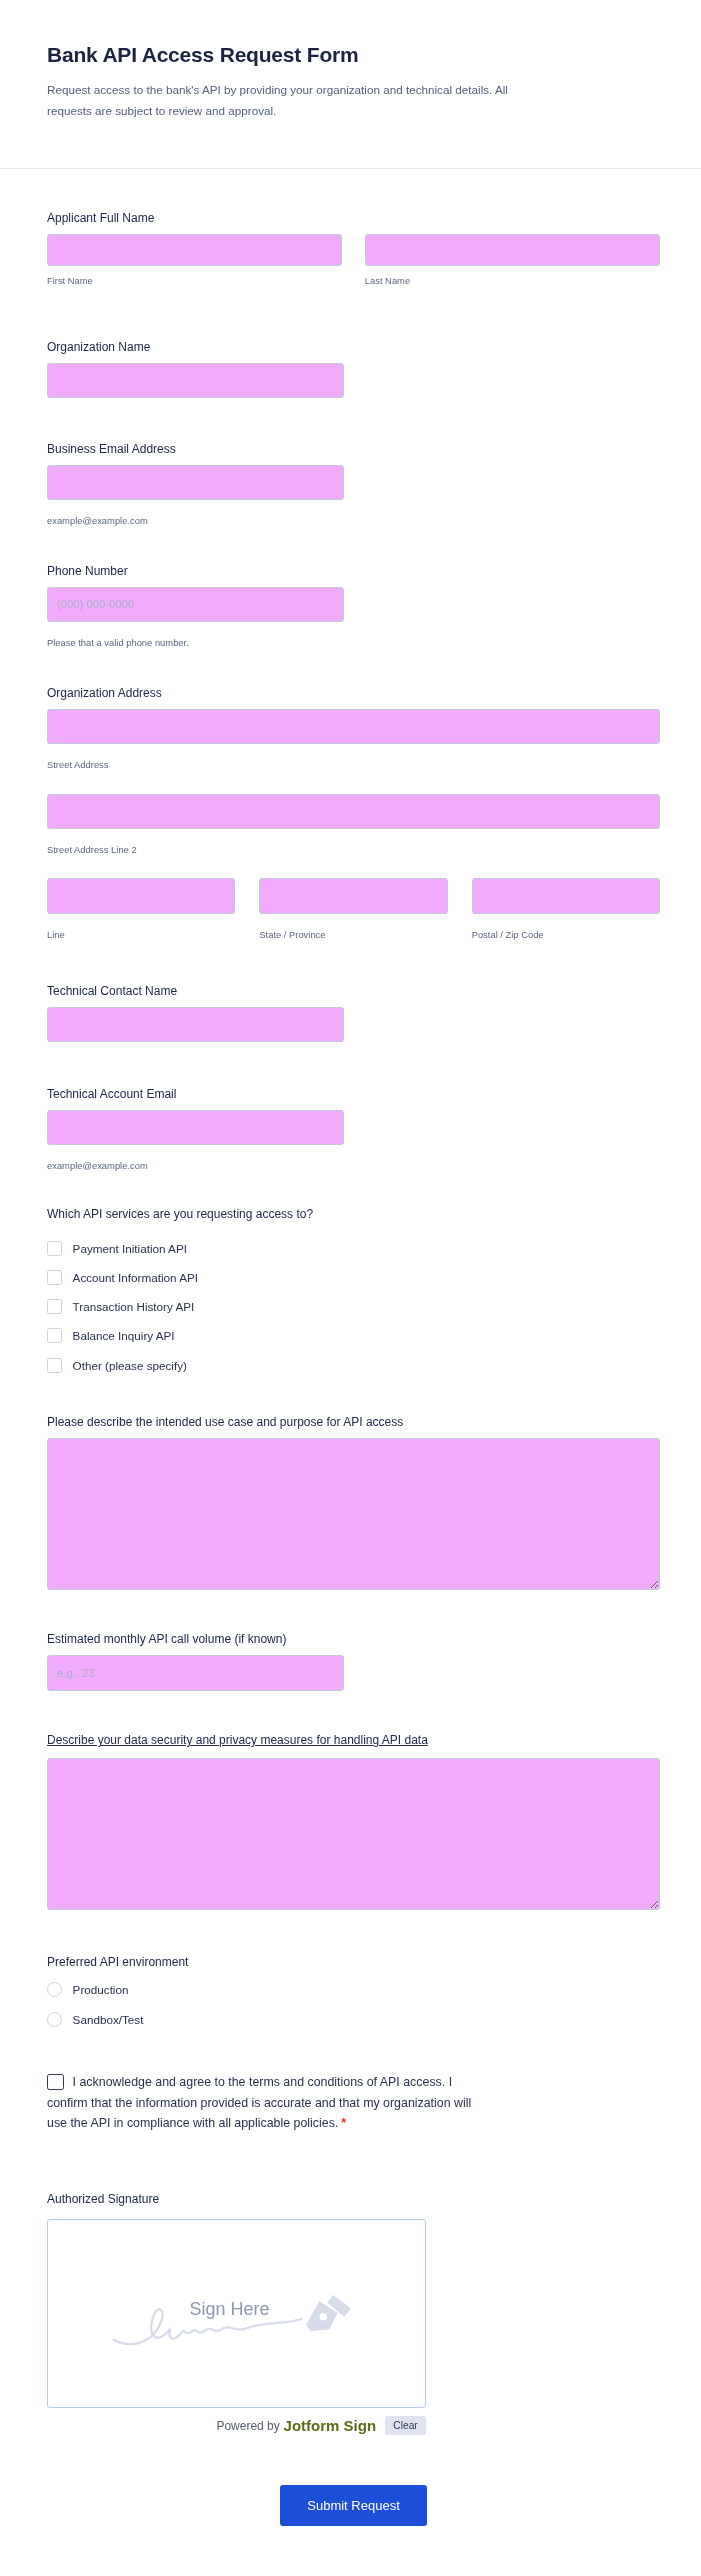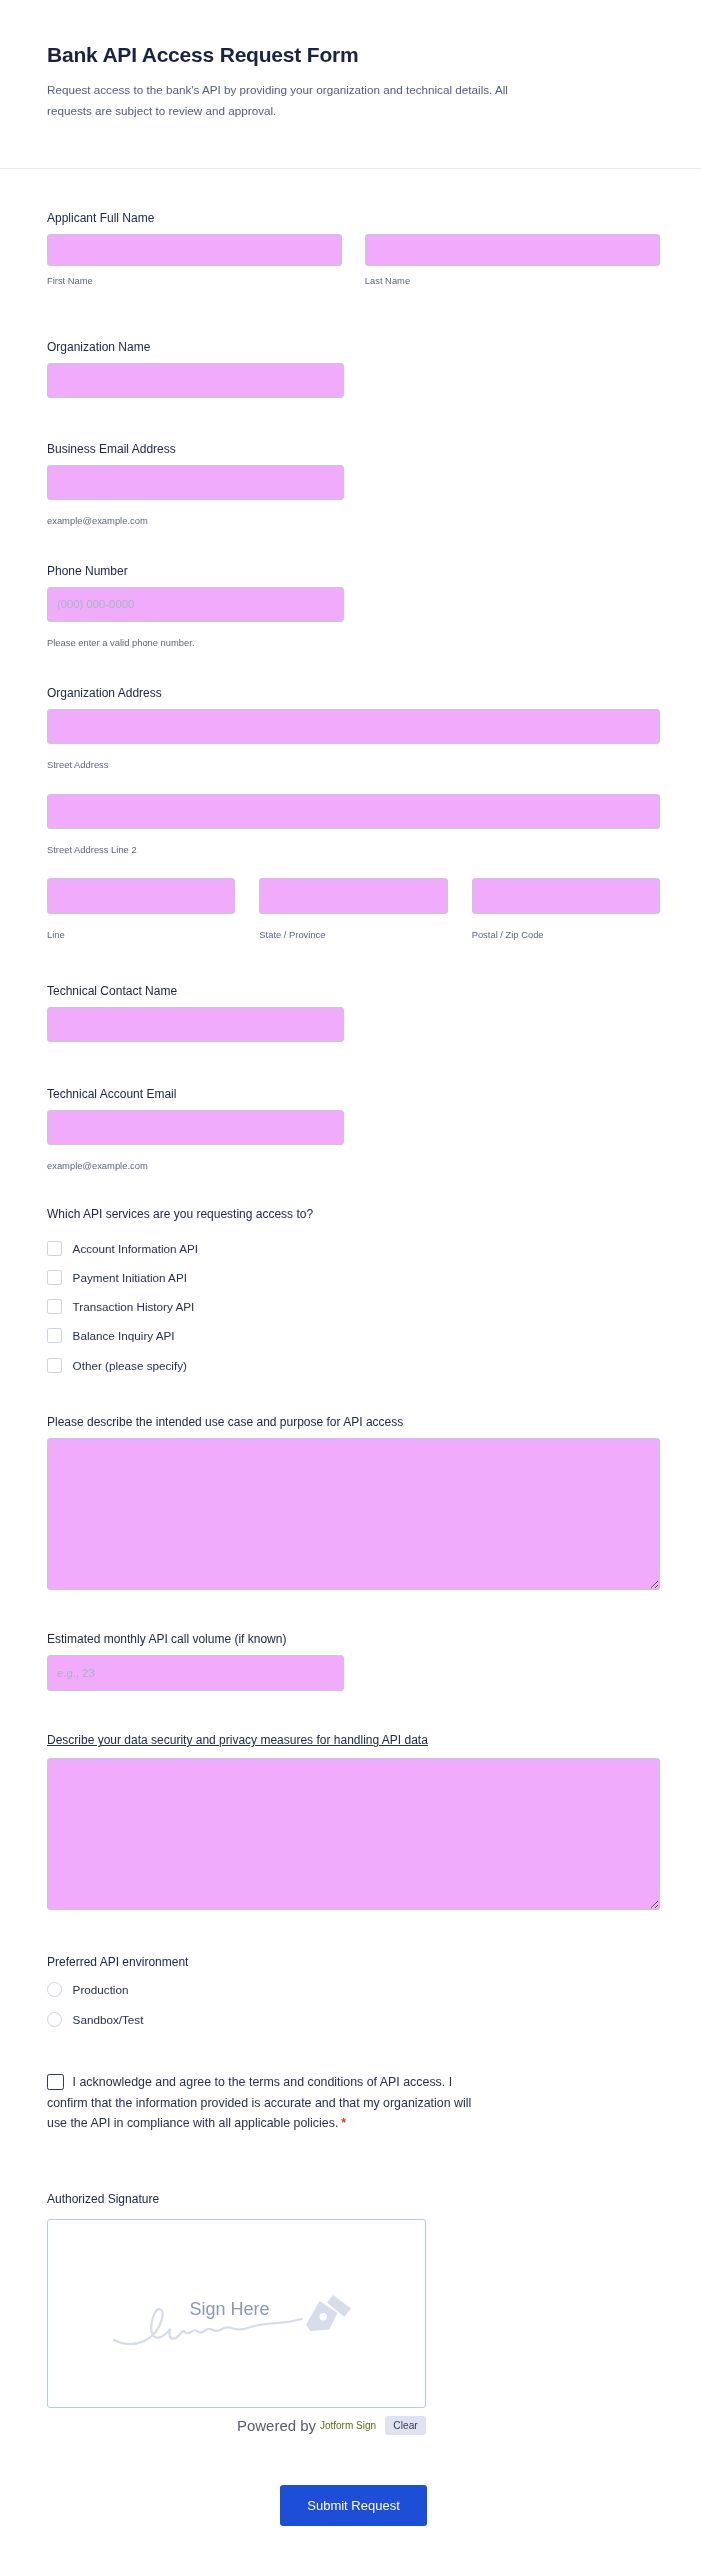--- a/index.html
+++ b/index.html
@@ -80,22 +80,22 @@
   .req-star { color:#ee2f2f; font-weight:700; margin-left:3px; }
 
   .sig-box {
     margin-top:11.3px; width:379px; height:189px; border:0.8px solid #b3ccf0; border-radius:3px;
     background:#fff; position:relative; cursor:crosshair;
   }
   .sig-art { display:block; margin:63px auto 0; }
   .sig-footer {
     width:379px; margin-top:7.5px; display:flex; justify-content:flex-end; align-items:center; height:21px;
   }
-  .powered-by { font-size:15px; color:#565d6e; }
-  .powered-brand { font-size:10px; font-weight:400; color:#5e6b16; margin-left:3.8px; }
+  .powered-by { font-size:12px; color:#565d6e; }
+  .powered-brand { font-size:15px; font-weight:700; color:#5e6b16; margin-left:3.8px; }
   .clear-btn {
     margin-left:9px; border:0; background:#dfe2f1; color:#333c54;
     font-family:"Liberation Sans", sans-serif; font-size:10.2px;
     padding:3.8px 8.3px; border-radius:3px; cursor:pointer;
   }
 
   .submit-wrap { margin-top:49px; text-align:center; }
   .submit-btn {
     display:inline-block; border:0; border-radius:3px; background:#1d4ed8; color:#fff;
     font-family:"Liberation Sans", sans-serif; font-size:13px; font-weight:500;
@@ -130,21 +130,21 @@
 
   <div class="q q3">
     <label class="q-label">Business Email Address</label>
     <input class="input half" type="text" style="">
     <span class="sublabel">example@example.com</span>
   </div>
 
   <div class="q q4">
     <label class="q-label">Phone Number</label>
     <input class="input half" type="text" placeholder="(000) 000-0000" style="">
-    <span class="sublabel">Please enter a valid phone number.</span>
+    <span class="sublabel">Please that a valid phone number.</span>
   </div>
 
   <div class="q q5">
     <label class="q-label">Organization Address</label>
     <input class="input" type="text" style="">
     <span class="sublabel">Street Address</span>
     <span class="addr-gap"></span>
     <input class="input cell" type="text" style="margin-top: 0px;">
     <span class="sublabel">Street Address Line 2</span>
     <div class="three-col">
@@ -174,25 +174,25 @@
     <label class="q-label">Technical Account Email</label>
     <input class="input half" type="text" style="">
     <span class="sublabel">example@example.com</span>
   </div>
 
   <div class="q q8">
     <label class="q-label">Which API services are you requesting access to?</label>
     <div class="opt-list">
       <div class="opt-row">
         <span class="opt-box"></span>
+        <span class="opt-label">Payment Initiation API</span>
+      </div>
+      <div class="opt-row">
+        <span class="opt-box"></span>
         <span class="opt-label">Account Information API</span>
-      </div>
-      <div class="opt-row">
-        <span class="opt-box"></span>
-        <span class="opt-label">Payment Initiation API</span>
       </div>
       <div class="opt-row">
         <span class="opt-box"></span>
         <span class="opt-label">Transaction History API</span>
       </div>
       <div class="opt-row">
         <span class="opt-box"></span>
         <span class="opt-label">Balance Inquiry API</span>
       </div>
       <div class="opt-row">

